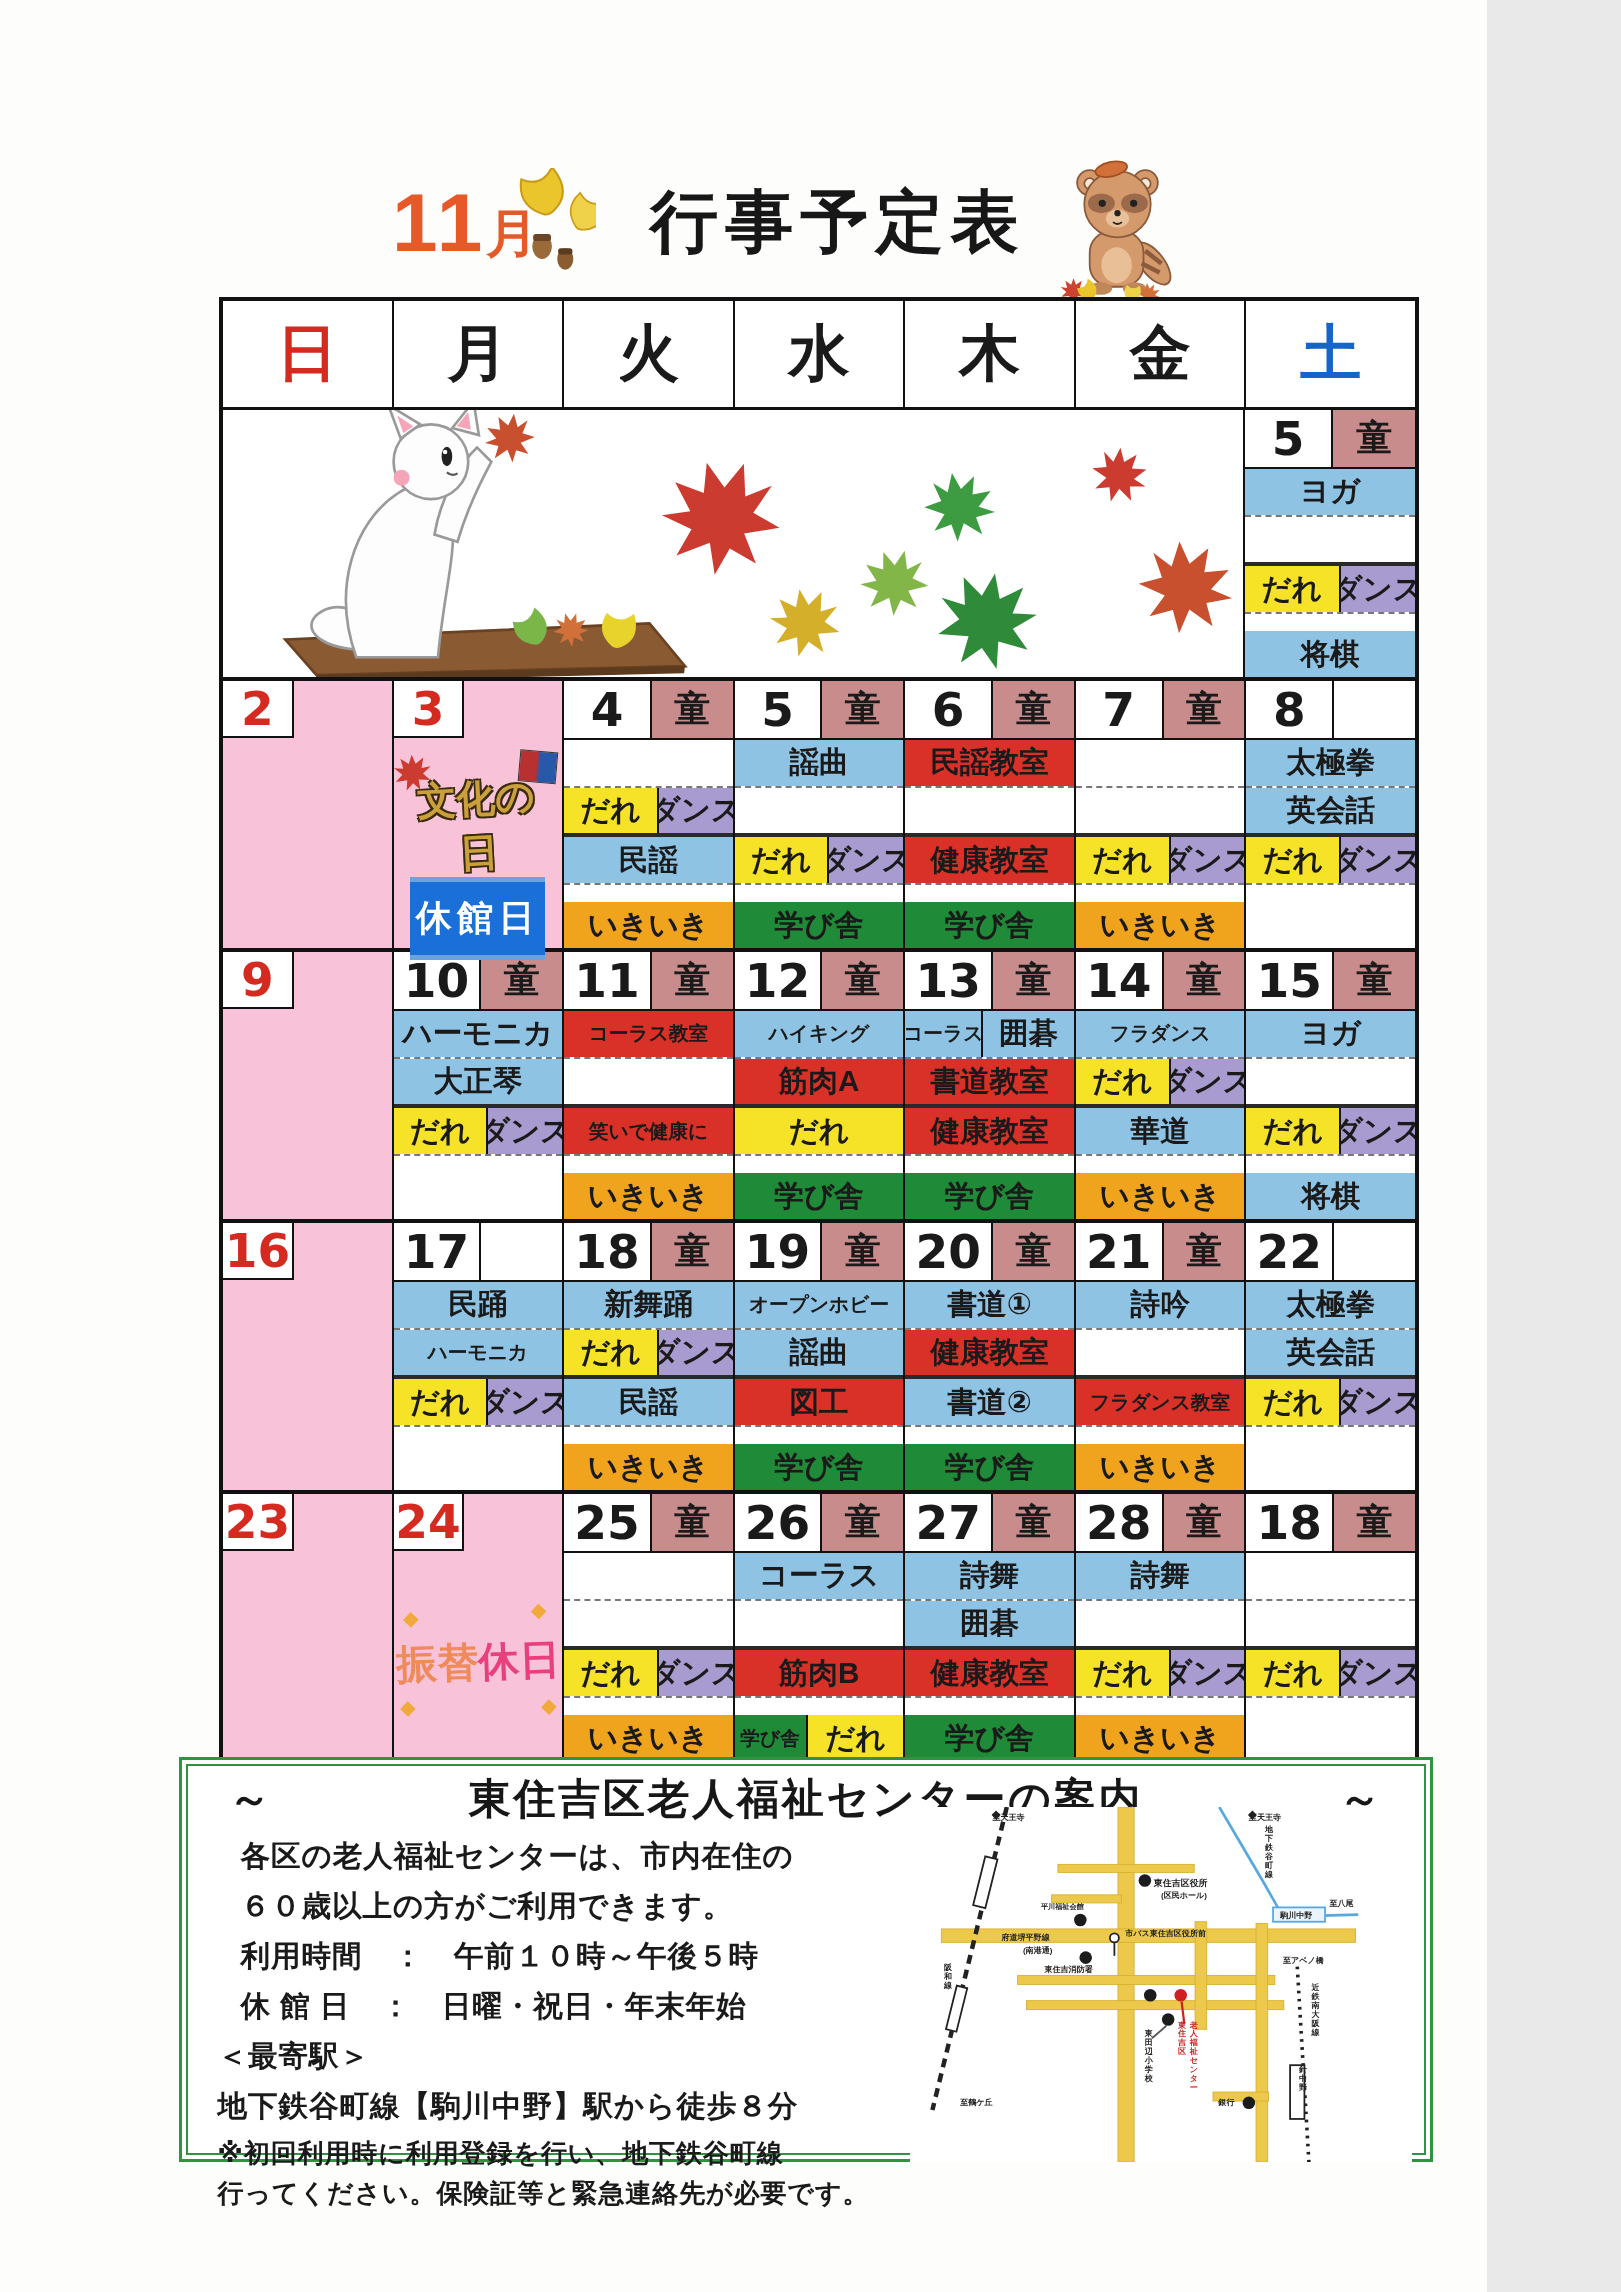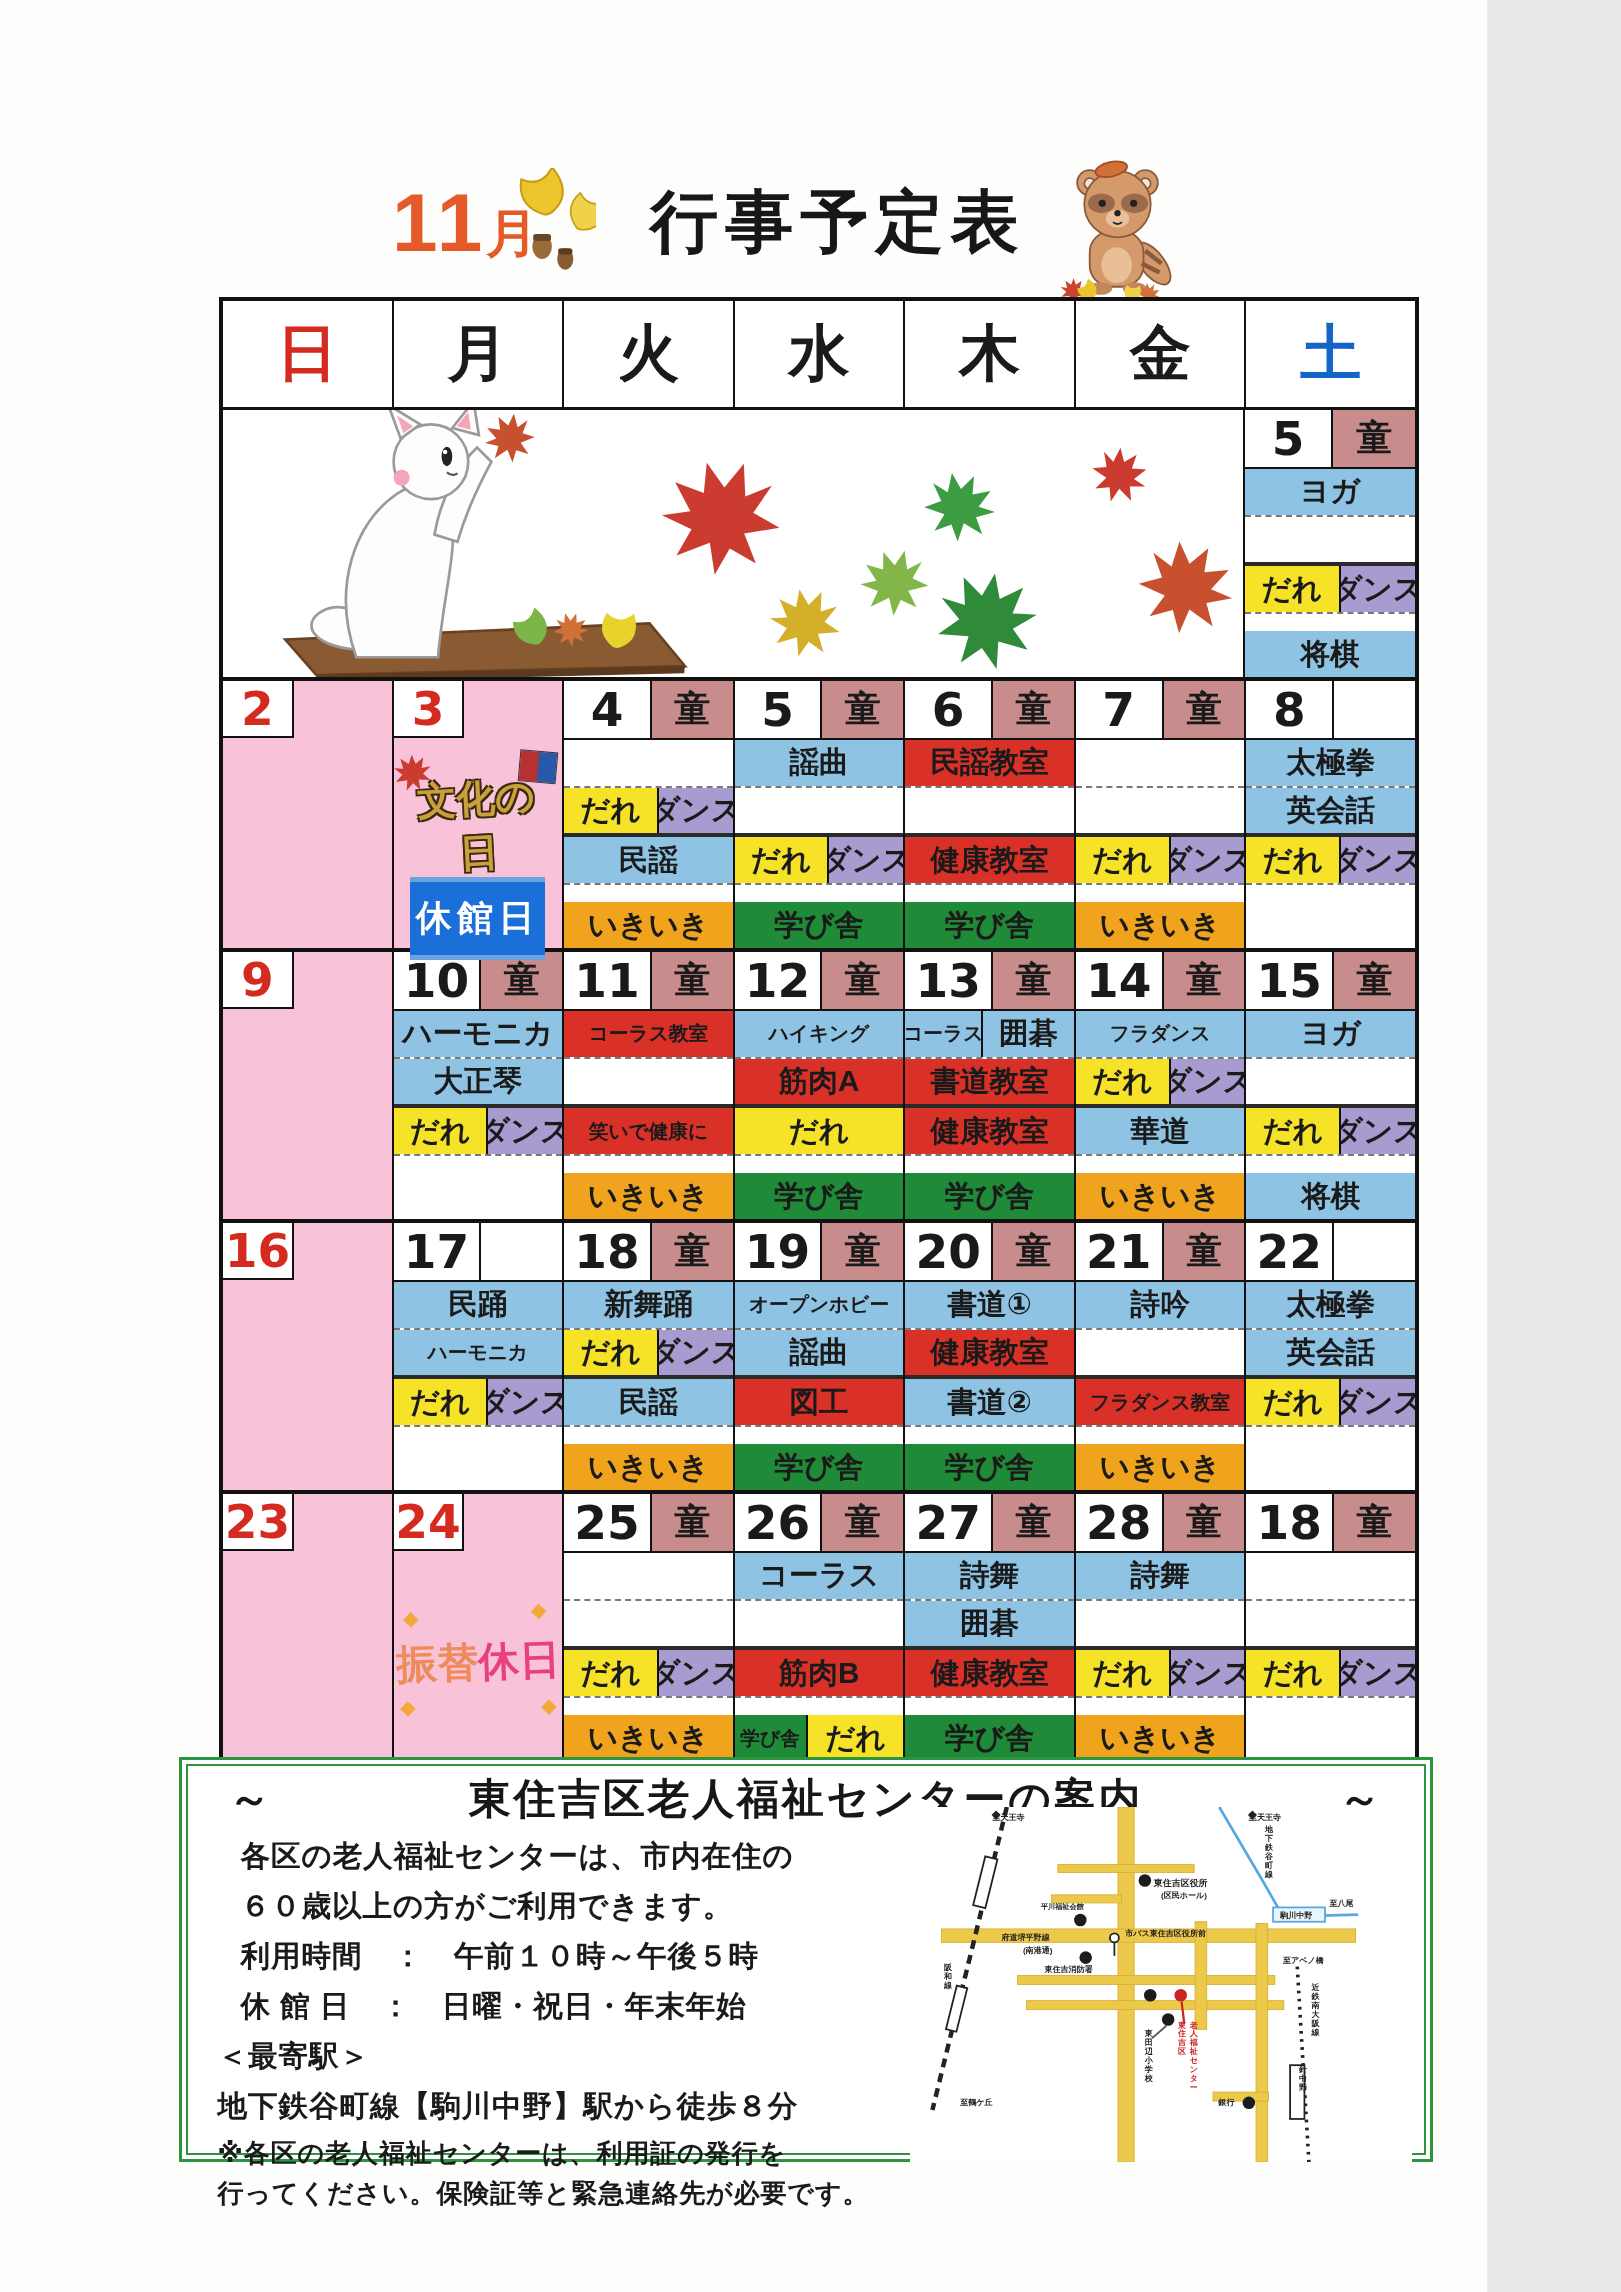--- a/index.html
+++ b/index.html
@@ -672,21 +672,21 @@
         <span>東住吉区老人福祉センターの案内</span>
         <span>～</span>
       </div>
       <div class="ib-lines">
           <p class="ib-line">各区の老人福祉センターは、市内在住の</p>
           <p class="ib-line">６０歳以上の方がご利用できます。</p>
           <p class="ib-line">利用時間　：　午前１０時～午後５時</p>
           <p class="ib-line">休 館 日　：　日曜・祝日・年末年始</p>
           <p class="ib-line flush">＜最寄駅＞</p>
           <p class="ib-line flush">地下鉄谷町線【駒川中野】駅から徒歩８分</p>
-          <p class="ib-line small">※各区の老人福祉センターは、利用証の発行を</p>
+          <p class="ib-line small">※初回利用時に利用登録を行い、地下鉄谷町線</p>
           <p class="ib-line small">行ってください。保険証等と緊急連絡先が必要です。</p>
         </div>
 
       <svg id="map-svg" class="map" viewBox="0 0 560 396">
         <rect x="0" y="0" width="560" height="396" fill="#ffffff"></rect>
 
         <g fill="#ecc94b" stroke="#d8b030" stroke-width="1">
           <rect x="232" y="0" width="18" height="396"></rect>
           <rect x="165" y="64" width="152" height="9"></rect>
           <rect x="158" y="98" width="78" height="9"></rect>

